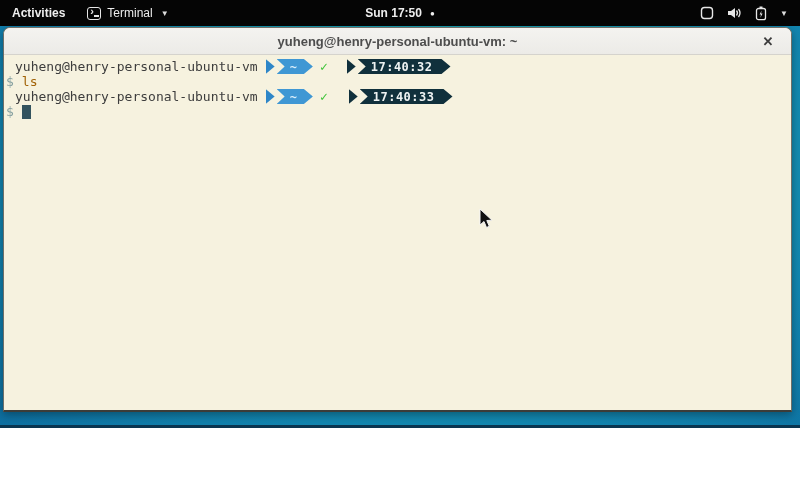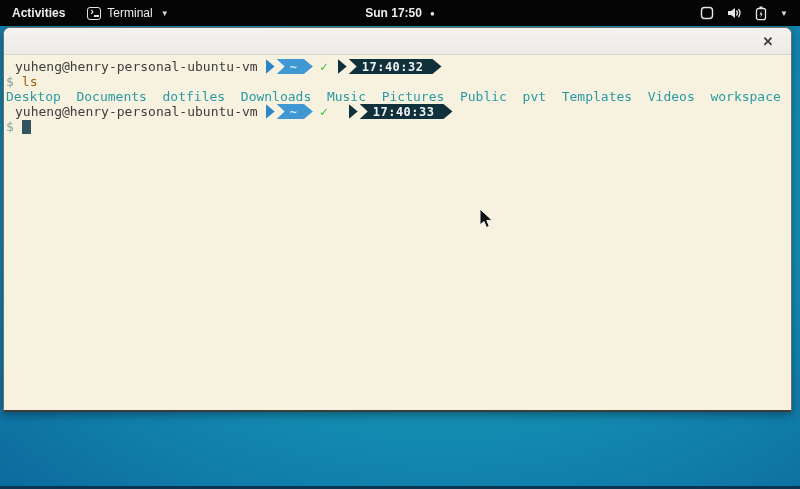--- a/index.html
+++ b/index.html
@@ -1,18 +1,18 @@
 <!DOCTYPE html>
 <html><head>
 <meta charset="utf-8">
 <style>
   * { margin:0; padding:0; box-sizing:border-box; }
   html,body { width:800px; height:489px; overflow:hidden; font-family:"Liberation Sans", sans-serif; }
 
-  .screen { position:relative; width:800px; height:489px; background:#0d6b9e; }
+  .screen { position:relative; width:800px; height:428px; background:#0d6b9e; }
 
   
   .desktop {
     position:absolute; inset:0;
     background: radial-gradient(ellipse 620px 420px at 55% 38%,
       #21b3b6 0%, #17a0b0 30%, #1286b0 65%, #0d6b9e 100%);
   }
   .desktop-bottom-edge {
     position:absolute; left:0; right:0; bottom:0; height:3px; background:#0a3550;
   }
@@ -126,46 +126,44 @@
           <rect x="1.5" y="2.5" width="9" height="11.2" rx="2" fill="none" stroke="#e6e6e6" stroke-width="1.3"></rect>
           <polygon points="6.6,4.5 4.6,8.4 6,8.4 5.4,11.8 7.6,7.6 6.1,7.6" fill="#e6e6e6"></polygon>
         </svg>
       </span>
       <span style="font-size:8px; color:#dddddd;">▼</span>
     </div>
   </div>
 
   <div class="window">
     <div class="headerbar">
+      <div class="hb-title">yuheng@henry-personal-ubuntu-vm: ~</div>
       <div class="hb-close">✕</div>
     </div>
 
     <div class="term">
 
       <div class="trow prompt">
         <span class="uhost">yuheng@henry-personal-ubuntu-vm</span>
         <span class="pl pl-blue">
           <span class="pl-lead"></span>
           <span class="pl-body">~</span>
         </span>
         <span class="check">✓</span>
-        <span class="pl pl-dark" style="margin-left:3px;">
+        <span class="pl pl-dark" style="margin-left:12px;">
           <span class="pl-lead"></span>
           <span class="pl-body">17:40:32</span>
         </span>
       </div>
 
       <div class="trow">
         <span class="psym">$</span>
         <span class="cmd">ls</span>
       </div>
 
-      <div class="trow">
-        <span class="dirs">Desktop  Documents  dotfiles  Downloads  Music  Pictures  Public  pvt  Templates  Videos  workspace</span>
-      </div>
 
       <div class="trow prompt">
         <span class="uhost">yuheng@henry-personal-ubuntu-vm</span>
         <span class="pl pl-blue">
           <span class="pl-lead"></span>
           <span class="pl-body">~</span>
         </span>
         <span class="check">✓</span>
         <span class="pl pl-dark" style="margin-left:14px;">
           <span class="pl-lead"></span>

